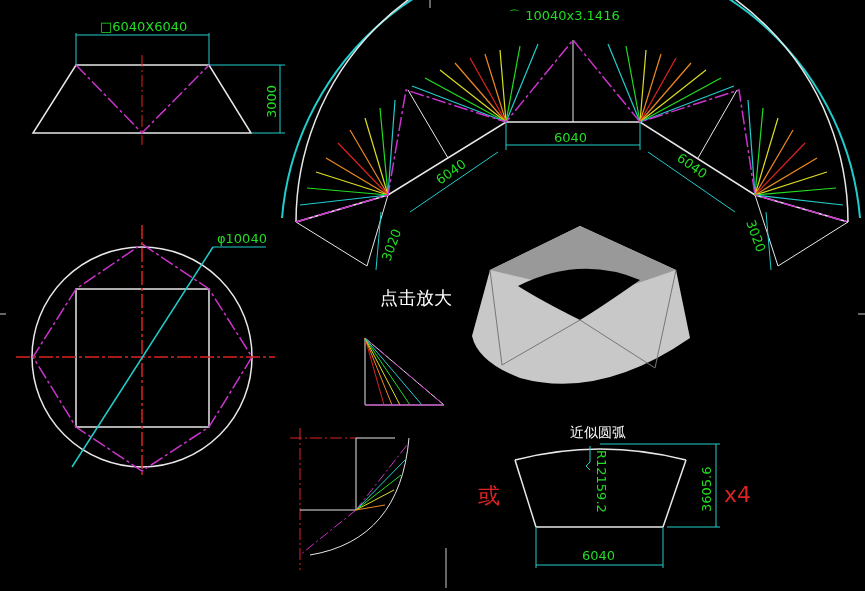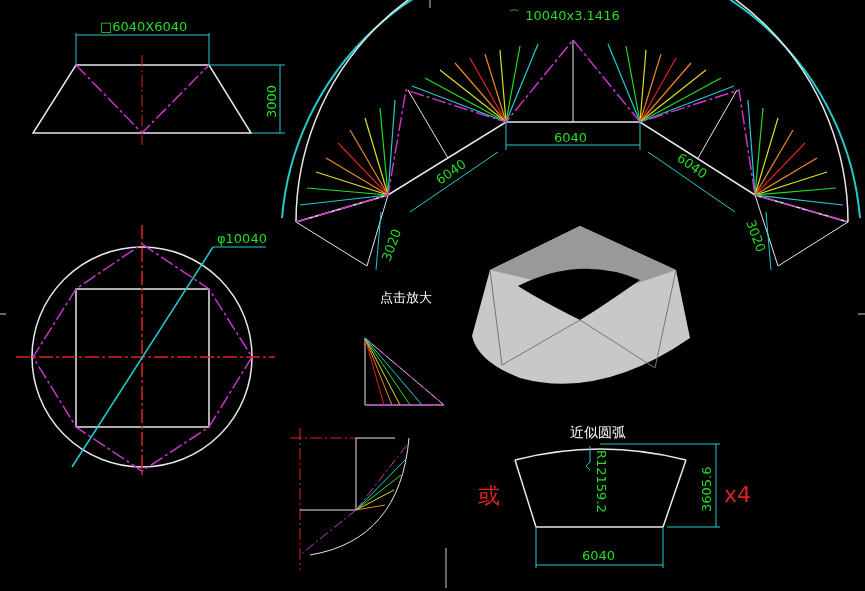--- a/index.html
+++ b/index.html
@@ -1,19 +1,19 @@
 <!DOCTYPE html>
 <html><head>
 <meta charset="utf-8">
 <style>
   html,body{margin:0;padding:0;background:#000;}
   body{width:865px;height:591px;overflow:hidden;position:relative;font-family:"Liberation Sans",sans-serif;}
   #canvas{position:absolute;left:0;top:0;width:865px;height:591px;}
   .dim{font-family:"DejaVu Sans",sans-serif;font-size:13px;fill:#22dd22;}
-  .zoom-btn{position:absolute;left:376px;top:281px;height:34px;padding:0 10px 0 4px;color:#fff;font-family:"DejaVu Sans",sans-serif;font-size:13px;line-height:34px;cursor:pointer;}
+  .zoom-btn{position:absolute;left:376px;top:281px;height:34px;padding:0 10px 0 4px;color:#fff;font-family:"DejaVu Sans",sans-serif;font-size:18px;line-height:34px;cursor:pointer;}
   .zoom-btn::before{content:"";position:absolute;right:-6px;top:-4px;width:36px;height:42px;border-radius:50%;background:#333;z-index:-1;}
 </style>
 </head>
 <body>
 
 <svg id="canvas" viewBox="0 0 865 591">
 
   <line x1="430" y1="0" x2="430" y2="8" stroke="#ccc"></line>
   <line x1="446" y1="548" x2="446" y2="588" stroke="#ccc"></line>
   <line x1="0" y1="314" x2="6" y2="314" stroke="#ccc"></line>

